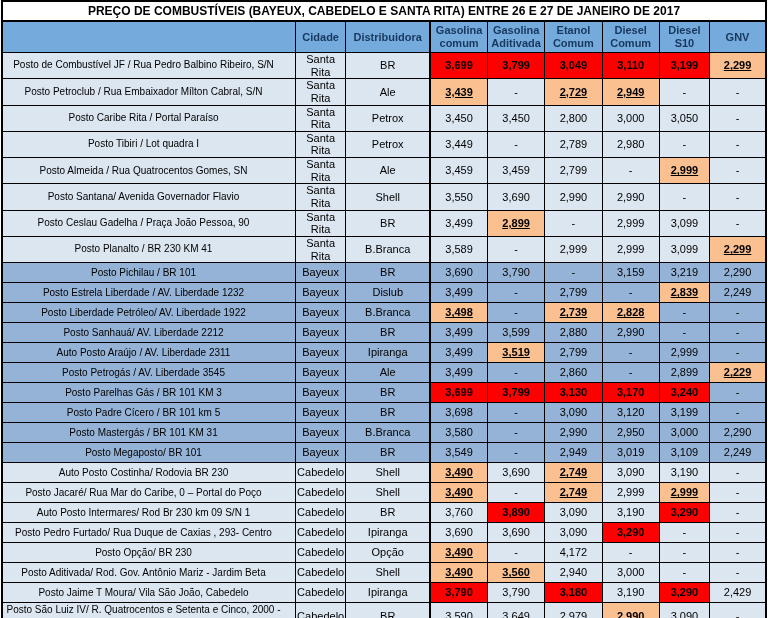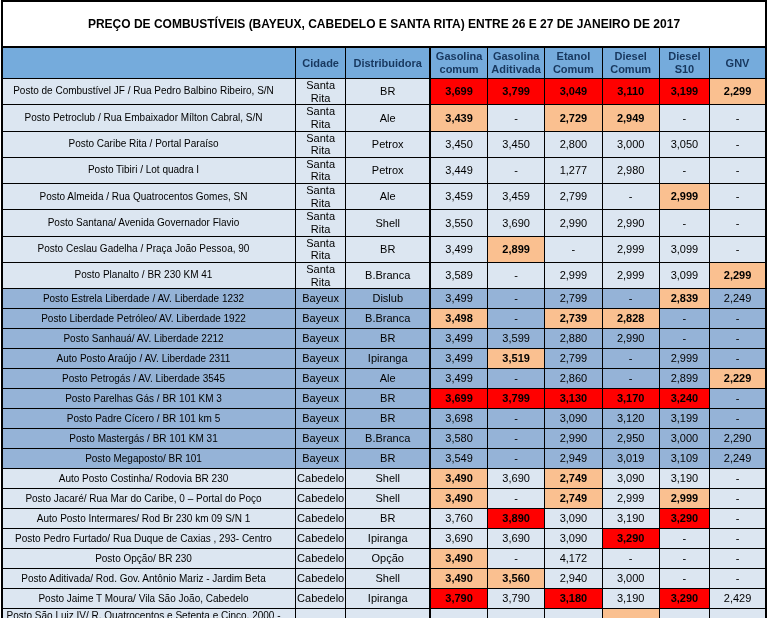--- a/index.html
+++ b/index.html
@@ -17,35 +17,35 @@
   col.c-f3{width:57px;}
   col.c-f4{width:57px;}
   col.c-f5{width:50px;}
   col.c-f6{width:56px;}
   td,th{border:1px solid #000;overflow:hidden;}
   
   table{border:2px solid #000;}
   .title-row th{
     height:18px;background:#ffffff;color:#000;
     font-size:12px;font-weight:bold;
-    border:2px solid #000;padding:13px 2px;white-space:nowrap;
+    border:2px solid #000;padding:0 2px;white-space:nowrap;
   }
   .head-row th{
     height:30px;background:#75abdc;color:#17375e;
     font-size:11px;font-weight:bold;text-align:center;
     padding:0 1px;line-height:1.15;
   }
   tbody td{height:17px;font-size:11px;text-align:center;padding:0 1px;line-height:1.15;}
   tbody td.station-cell{
     text-align:center;padding:1px 14px 1px 3px;font-size:10px;line-height:1.25;
   }
   tbody tr.light td{background:#dce6f1;}
   tbody tr.dark td{background:#95b3d7;}
   tbody td.hl-red{background:#ff0000 !important;font-weight:bold;}
-  tbody td.hl-orange{background:#fac090 !important;font-weight:bold;}
+  tbody td.hl-orange{background:#fac090 !important;font-weight:bold;text-decoration:underline;}
   
   td:nth-child(4),th:nth-child(4){border-left:2px solid #000;margin-left:32px;}
   th.first-col{border-left:2px solid #000;}
 </style>
 </head>
 <body>
 
 <div class="sheet">
   <table>
     <colgroup>
@@ -108,21 +108,21 @@
           <td>3,000</td>
           <td>3,050</td>
           <td>-</td>
         </tr>
         <tr class="light">
           <td class="station-cell">Posto Tibiri / Lot quadra I</td>
           <td>Santa Rita</td>
           <td>Petrox</td>
           <td>3,449</td>
           <td>-</td>
-          <td>1,277</td>
+          <td>2,789</td>
           <td>2,980</td>
           <td>-</td>
           <td>-</td>
         </tr>
         <tr class="light">
           <td class="station-cell">Posto Almeida /  Rua Quatrocentos Gomes, SN</td>
           <td>Santa Rita</td>
           <td>Ale</td>
           <td>3,459</td>
           <td>3,459</td>
@@ -156,20 +156,31 @@
         <tr class="light">
           <td class="station-cell">Posto Planalto / BR 230 KM 41</td>
           <td>Santa Rita</td>
           <td>B.Branca</td>
           <td>3,589</td>
           <td>-</td>
           <td>2,999</td>
           <td>2,999</td>
           <td>3,099</td>
           <td class="hl-orange">2,299</td>
+        </tr>
+        <tr class="dark">
+          <td class="station-cell">Posto Pichilau / BR 101</td>
+          <td>Bayeux</td>
+          <td>BR</td>
+          <td>3,690</td>
+          <td>3,790</td>
+          <td>-</td>
+          <td>3,159</td>
+          <td>3,219</td>
+          <td>2,290</td>
         </tr>
         <tr class="dark">
           <td class="station-cell">Posto Estrela Liberdade / AV. Liberdade 1232</td>
           <td>Bayeux</td>
           <td>Dislub</td>
           <td>3,499</td>
           <td>-</td>
           <td>2,799</td>
           <td>-</td>
           <td class="hl-orange">2,839</td>

